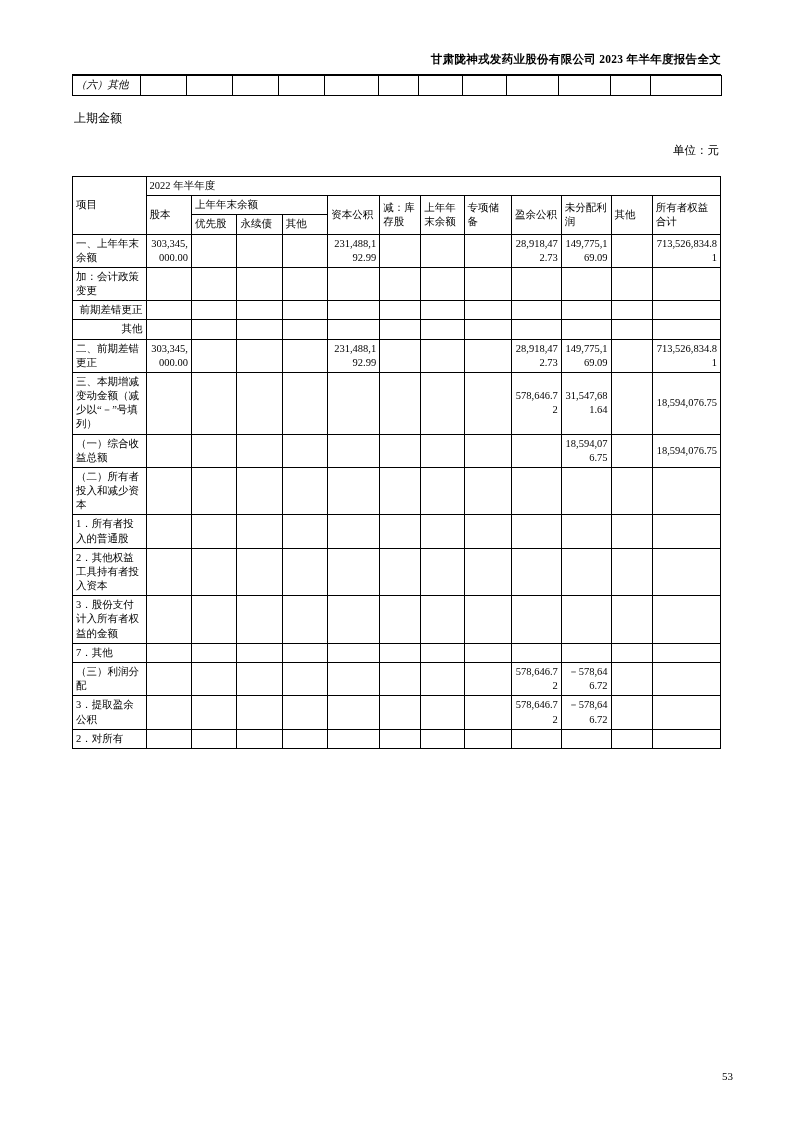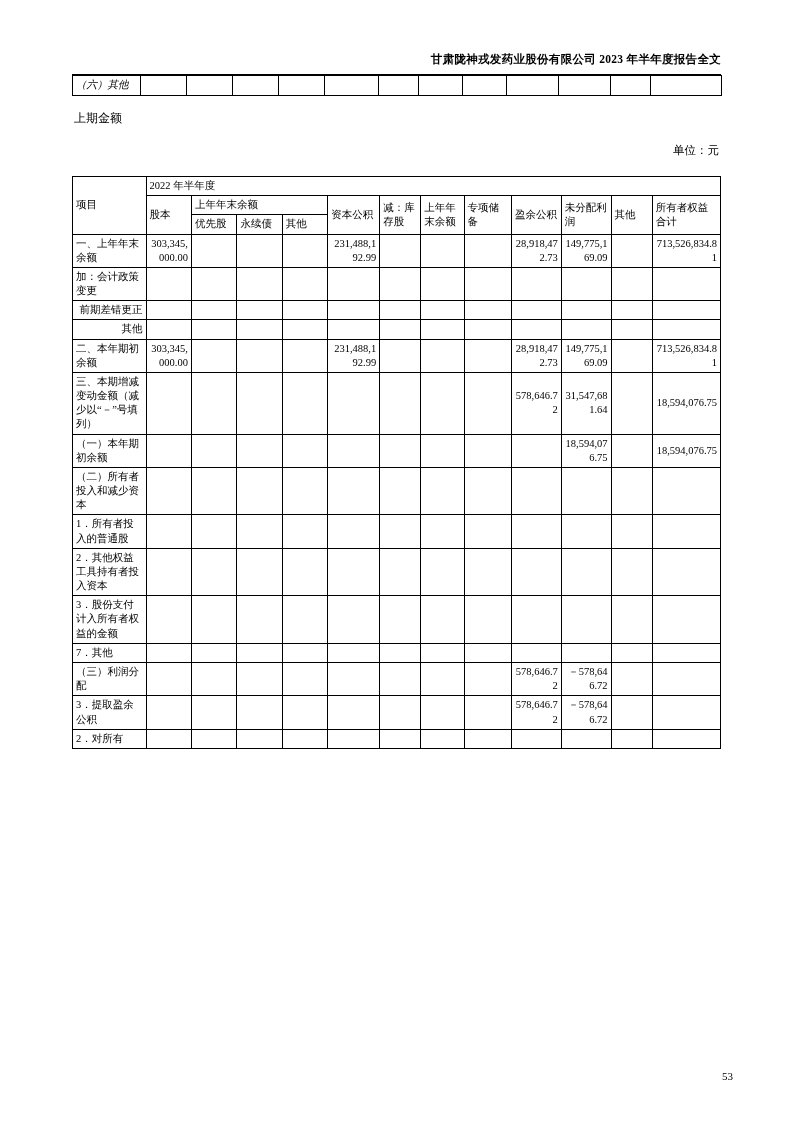--- a/index.html
+++ b/index.html
@@ -229,21 +229,21 @@
           <td class="num"></td>
           <td class="num"></td>
           <td class="num"></td>
           <td class="num"></td>
           <td class="num"></td>
           <td class="num"></td>
           <td class="num"></td>
         </tr>
 
       <tr>
-          <td class="lbl">二、本年期初余额</td>
+          <td class="lbl">二、前期差错更正</td>
           <td class="num">303,345,000.00</td>
           <td class="num"></td>
           <td class="num"></td>
           <td class="num"></td>
           <td class="num">231,488,192.99</td>
           <td class="num"></td>
           <td class="num"></td>
           <td class="num"></td>
           <td class="num">28,918,472.73</td>
           <td class="num">149,775,169.09</td>
@@ -261,21 +261,21 @@
           <td class="num"></td>
           <td class="num"></td>
           <td class="num"></td>
           <td class="num">578,646.72</td>
           <td class="num">31,547,681.64</td>
           <td class="num"></td>
           <td class="num">18,594,076.75</td>
         </tr>
 
       <tr>
-          <td class="lbl">（一）本年期初余额</td>
+          <td class="lbl">（一）综合收益总额</td>
           <td class="num"></td>
           <td class="num"></td>
           <td class="num"></td>
           <td class="num"></td>
           <td class="num"></td>
           <td class="num"></td>
           <td class="num"></td>
           <td class="num"></td>
           <td class="num"></td>
           <td class="num">18,594,076.75</td>

